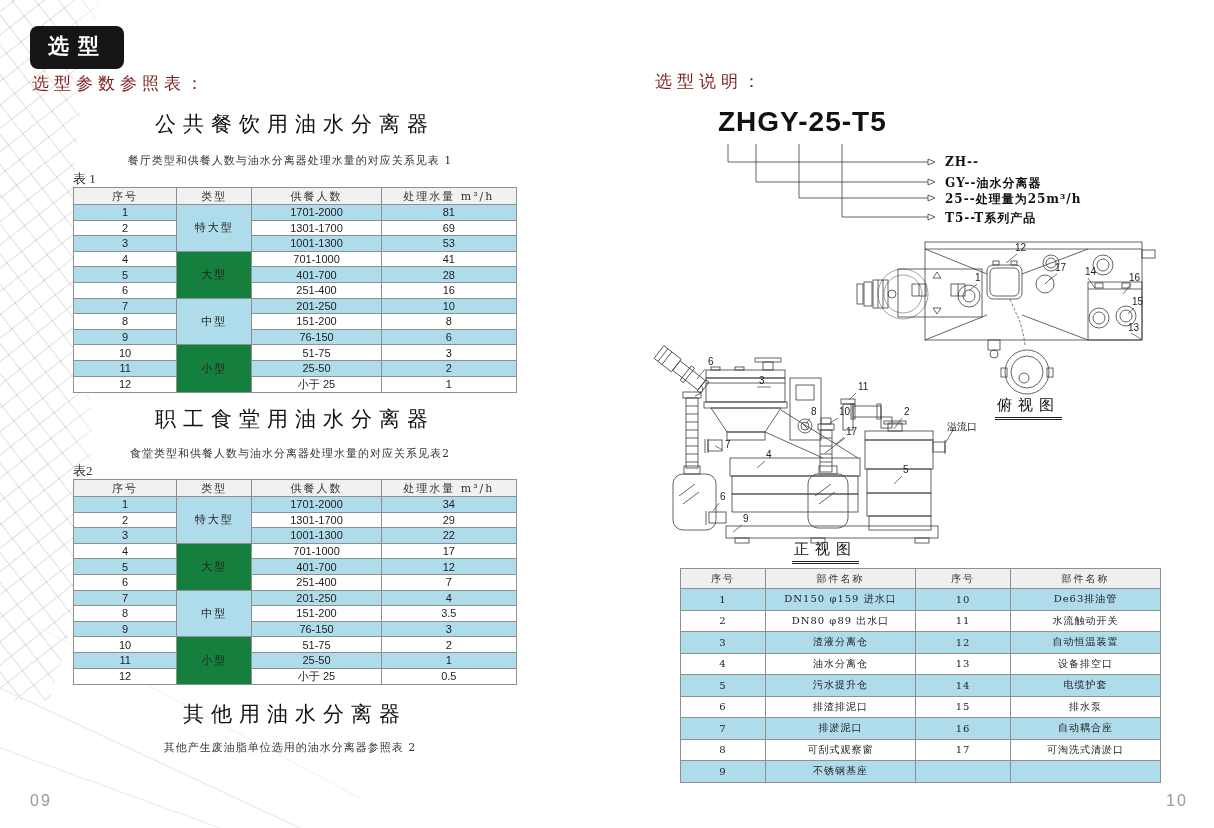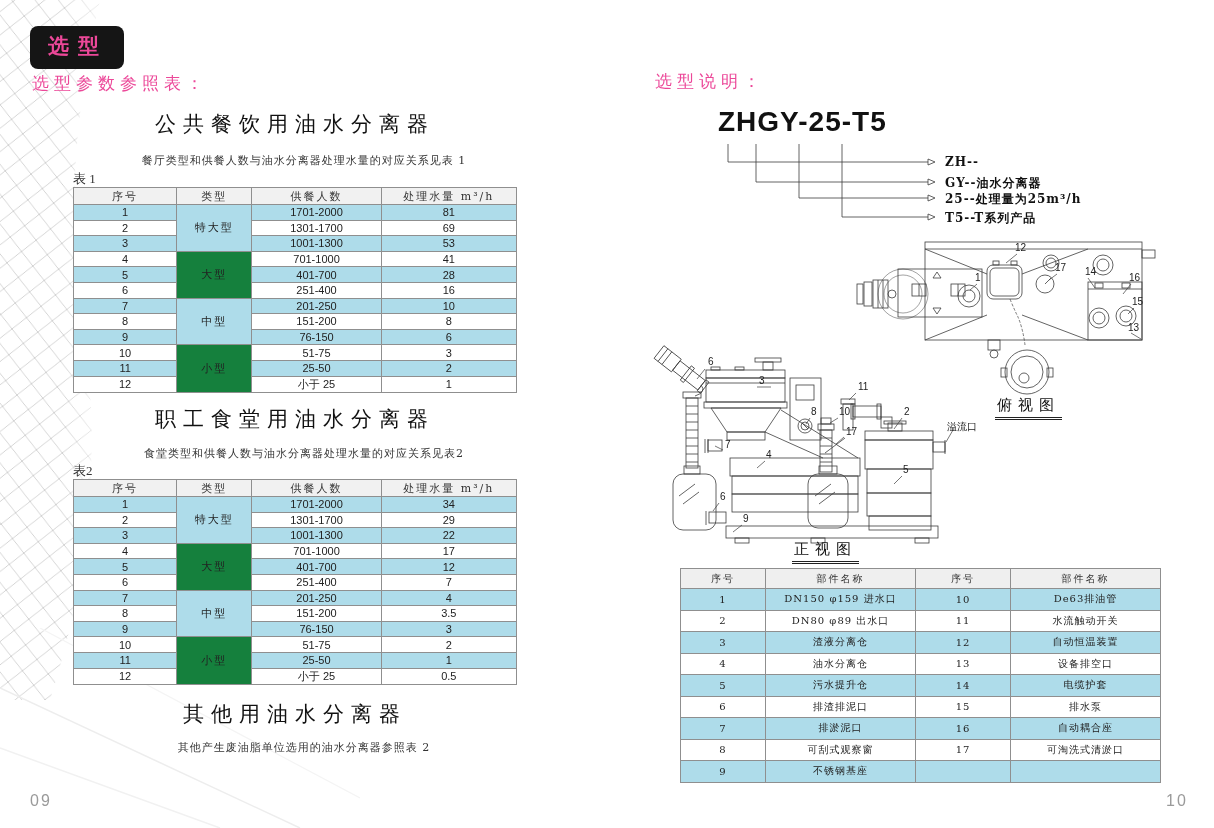--- a/index.html
+++ b/index.html
@@ -5,31 +5,31 @@
   html,body{margin:0;padding:0;}
   body{width:1214px;height:828px;background:#ffffff;position:relative;overflow:hidden;
        font-family:"Liberation Sans",sans-serif;color:#222;}
   .abs{position:absolute;}
 
   
   .mesh{left:0;top:0;}
   .streaks{left:0;bottom:0;}
 
   
-  .badge{left:30px;top:26px;background:#151515;color:#ec4899;border-radius:8px;
+  .badge{left:30px;top:26px;background:#151515;color:#ffffff;border-radius:8px;
          padding:6px 16px 9px 18px;font-size:21px;letter-spacing:9px;
          font-family:"DejaVu Serif",serif;font-weight:bold;}
 
-  .lead-heading{font-size:17px;letter-spacing:5px;font-family:"DejaVu Serif",serif;color:#ec4899;text-align:right;}
+  .lead-heading{font-size:17px;letter-spacing:5px;font-family:"DejaVu Serif",serif;color:#7f1d1d;text-align:right;}
   .h-left{left:32px;top:72px;}
   .h-right{left:655px;top:70px;}
 
   .sec-title{left:73px;width:444px;text-align:center;font-size:21px;letter-spacing:7px;
              font-family:"DejaVu Serif",serif;color:#111;}
-  .sec-sub{left:82px;width:444px;text-align:center;font-size:11px;letter-spacing:1px;
+  .sec-sub{left:68px;width:444px;text-align:center;font-size:11px;letter-spacing:1px;
            font-family:"DejaVu Serif",serif;color:#333;}
   .tbl-label{left:73px;width:444px;text-align:left;font-size:13px;color:#333;
              font-family:Liberation Serif, serif;}
 
   table{border-collapse:collapse;table-layout:fixed;background:#fff;padding-left:37px;}
   td,th{border:1px solid #8f8f8f;text-align:center;vertical-align:middle;padding:0;
         overflow:hidden;white-space:nowrap;}
   .sel-table{width:444px;}
   .sel-table th{background:#f1f1f1;font-weight:normal;font-size:11px;height:16px;
                 letter-spacing:2px;color:#333;font-family:"DejaVu Serif",serif;}

